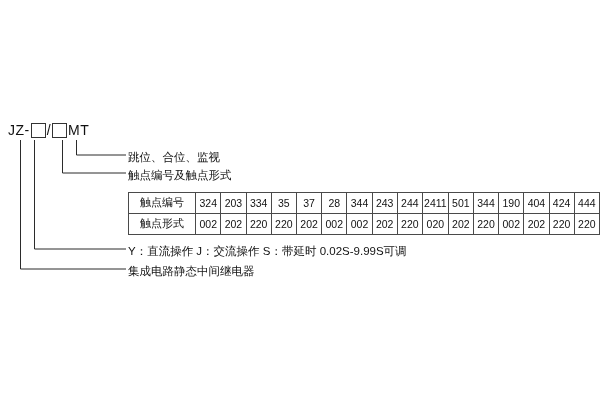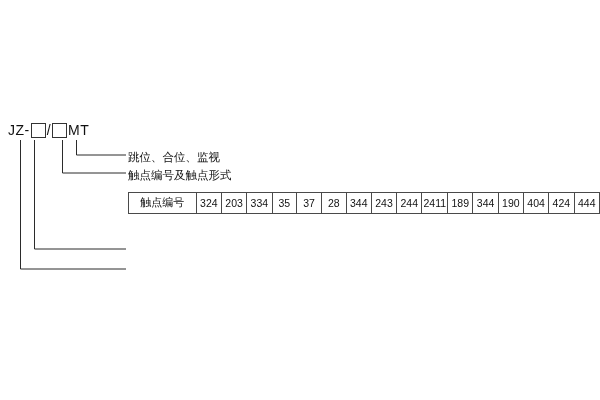--- a/index.html
+++ b/index.html
@@ -120,40 +120,61 @@
 
     <path d="M 62.5 140 L 62.5 173 L 126 173" fill="none" stroke="#2b2b2b" stroke-width="1"></path>
 
     <path d="M 34.5 140 L 34.5 249 L 126 249" fill="none" stroke="#2b2b2b" stroke-width="1"></path>
 
     <path d="M 20.5 140 L 20.5 269 L 126 269" fill="none" stroke="#2b2b2b" stroke-width="1"></path>
   </svg>
 
   <div class="annot annot-1">跳位、合位、监视</div>
   <div class="annot annot-2">触点编号及触点形式</div>
+  <div class="annot annot-3">Y：直流操作    J：交流操作    S：带延时 0.02S-9.99S可调</div>
+  <div class="annot annot-4">集成电路静态中间继电器</div>
 
   <div class="tbl-wrap">
     <table class="contact-table">
       <tbody>
         <tr>
           <td class="rowhead">触点编号</td>
           <td class="cell">324</td>
           <td class="cell">203</td>
           <td class="cell">334</td>
           <td class="cell">35</td>
           <td class="cell">37</td>
           <td class="cell">28</td>
           <td class="cell">344</td>
           <td class="cell">243</td>
           <td class="cell">244</td>
           <td class="cell">2411</td>
-          <td class="cell">189</td>
+          <td class="cell">501</td>
           <td class="cell">344</td>
           <td class="cell">190</td>
           <td class="cell">404</td>
           <td class="cell">424</td>
           <td class="cell">444</td>
+        </tr>
+        <tr>
+          <td class="rowhead">触点形式</td>
+          <td class="cell">002</td>
+          <td class="cell">202</td>
+          <td class="cell">220</td>
+          <td class="cell">220</td>
+          <td class="cell">202</td>
+          <td class="cell">002</td>
+          <td class="cell">002</td>
+          <td class="cell">202</td>
+          <td class="cell">220</td>
+          <td class="cell">020</td>
+          <td class="cell">202</td>
+          <td class="cell">220</td>
+          <td class="cell">002</td>
+          <td class="cell">202</td>
+          <td class="cell">220</td>
+          <td class="cell">220</td>
         </tr>
       </tbody>
     </table>
   </div>
 
 </div>
 
 </body></html>

